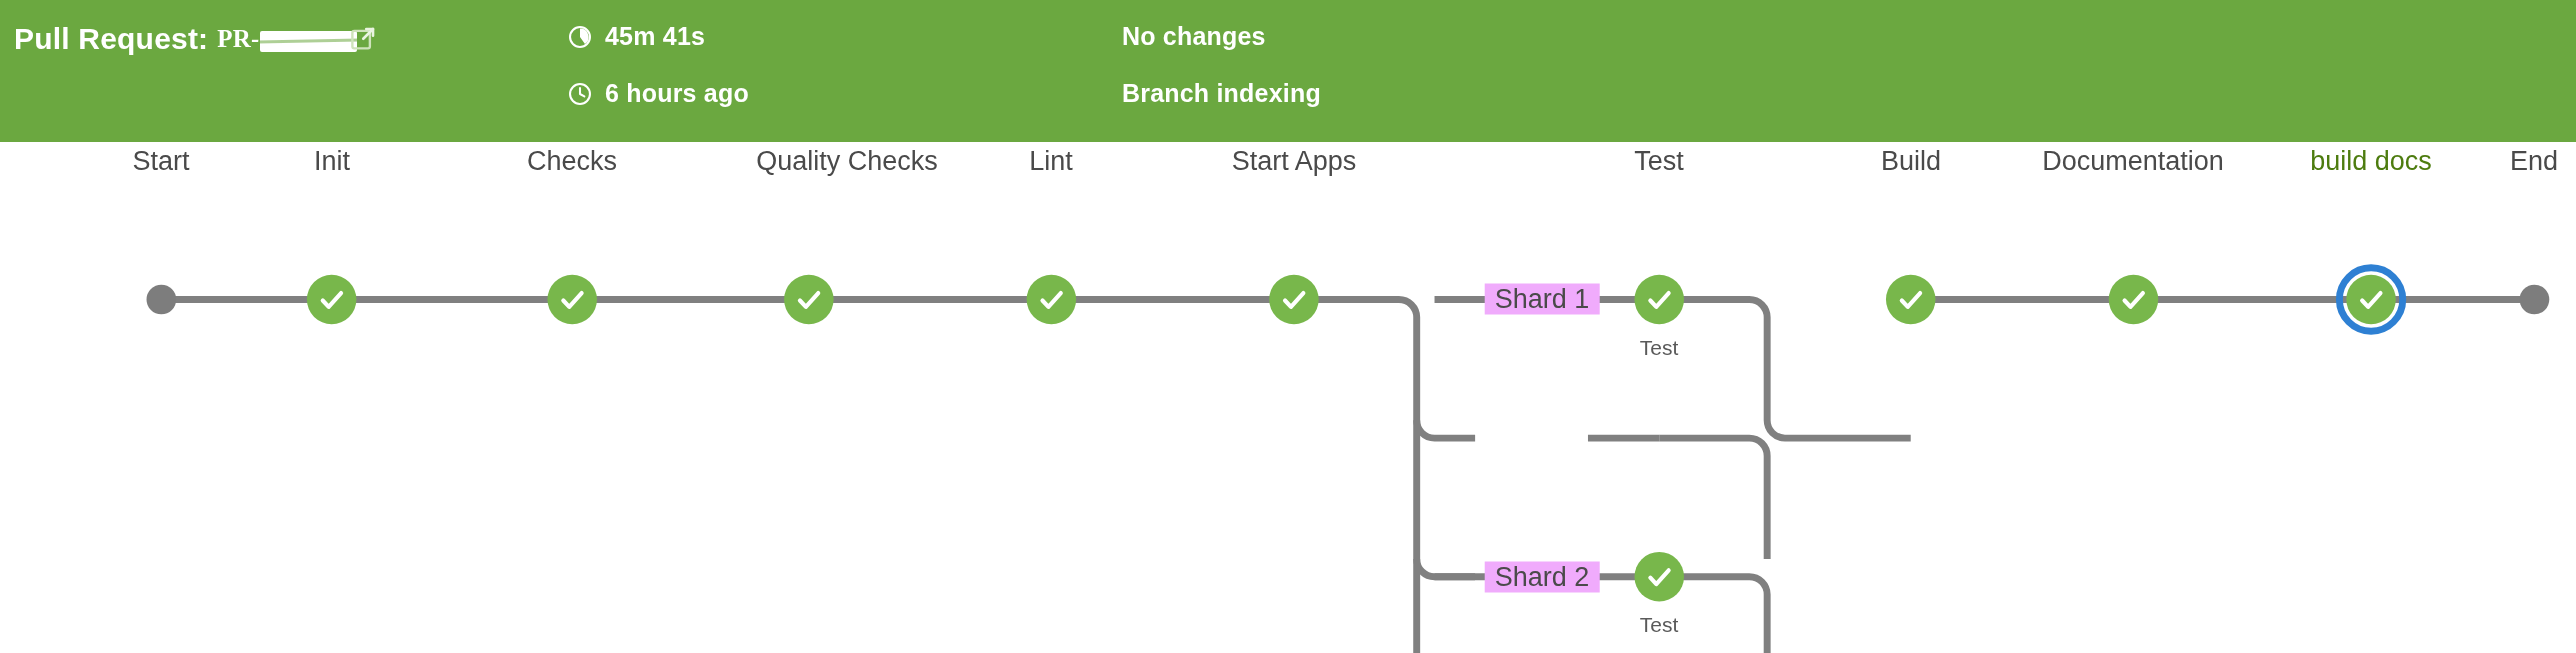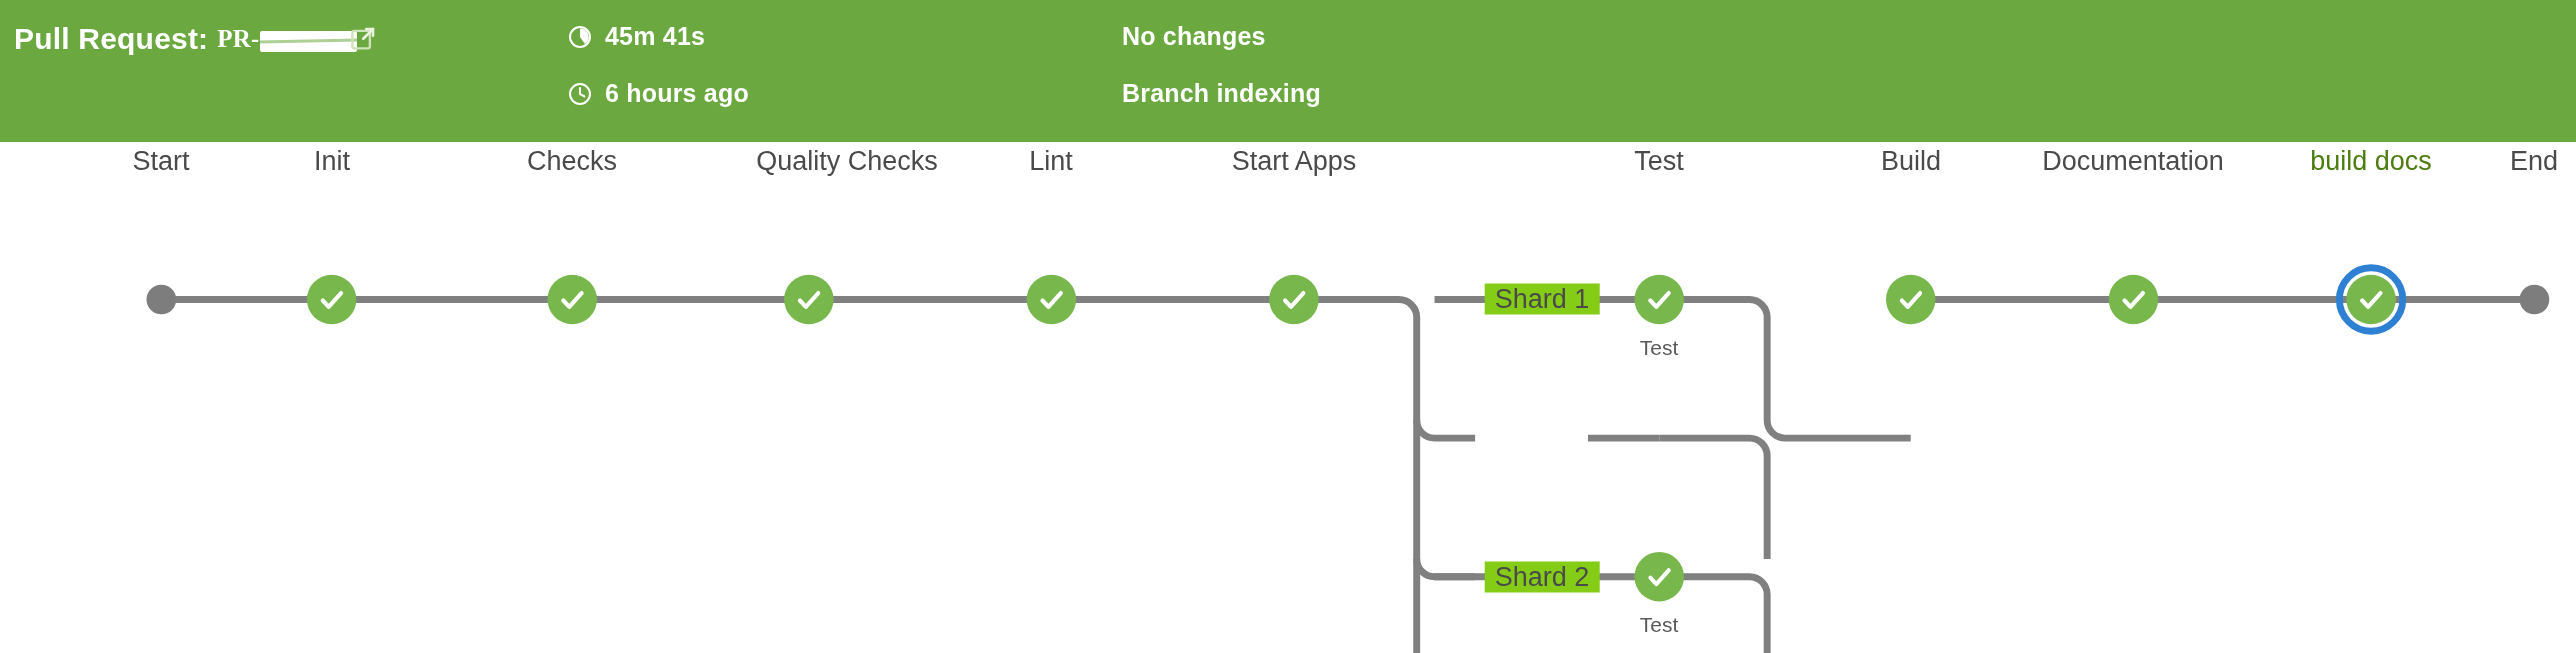--- a/index.html
+++ b/index.html
@@ -59,21 +59,21 @@
   }
   .stage-label.selected{font-weight:normal;color:#4d7c0f;}
 
   .job-label{
     position:absolute;transform:translateX(-50%);
     font-size:21px;color:#5a5a5a;white-space:nowrap;
   }
 
   .branch-label{
     position:absolute;transform:translate(-50%,-50%);
-    font-size:27px;color:#4a4a4a;white-space:nowrap;background:#84cc16;
+    font-size:27px;color:#4a4a4a;white-space:nowrap;background:#f0abfc;
     padding:0 10px;
   }
 </style>
 </head>
 <body>
 
 <div id="pipeline-header">
 
   <div class="hdr-cell" id="pr-row">
     <span class="hdr-label">Pull Request:</span>

